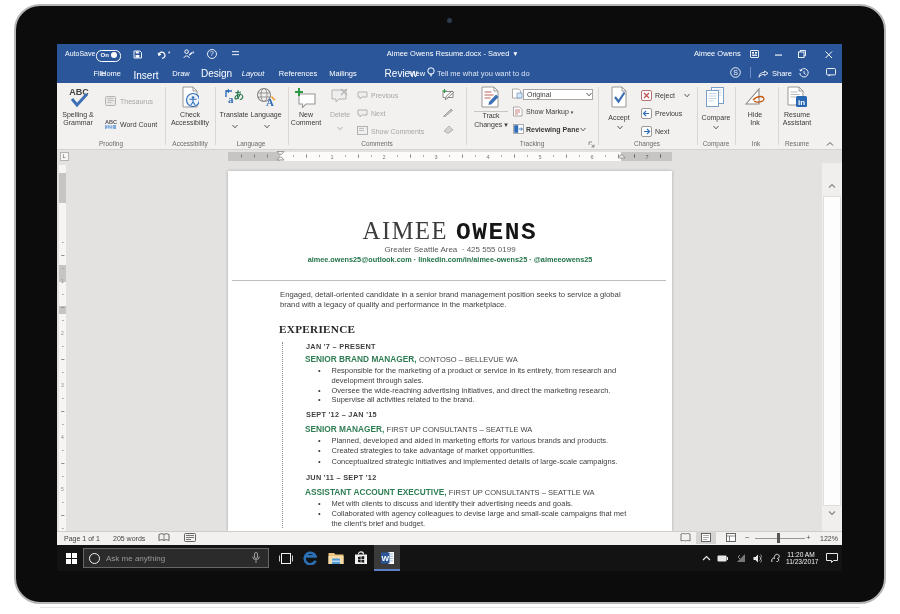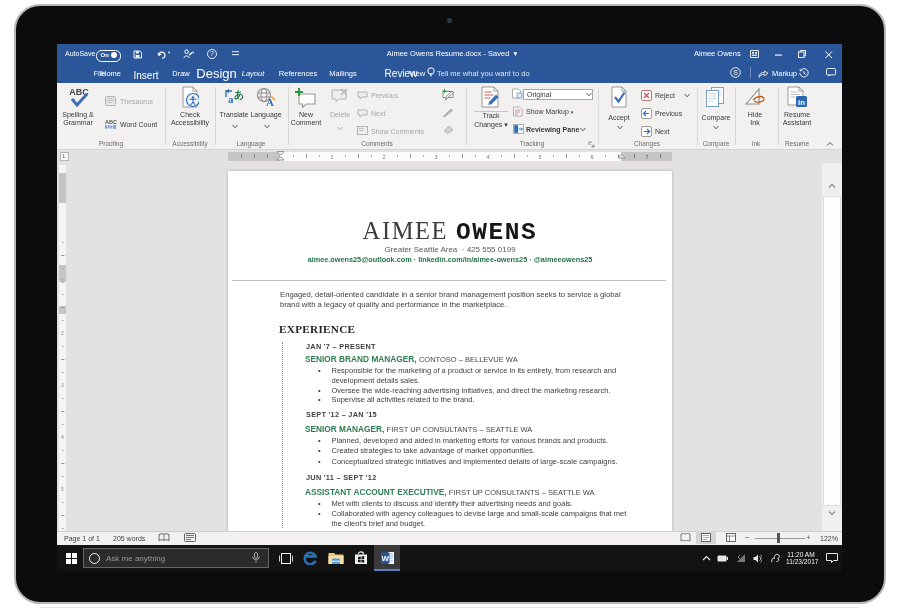--- a/index.html
+++ b/index.html
@@ -78,40 +78,40 @@
     <rect x="0.5" y="2" width="5.5" height="5.5" fill="none" stroke="#fff" stroke-width="0.9"></rect>
     <path d="M2.2 2 v-1.5 h5.3 v5.3 h-1.7" fill="none" stroke="#fff" stroke-width="0.9"></path>
   </svg>
 <svg class="ab" style="left:825px;top:50.5px" width="8" height="8" viewBox="0 0 8 8">
     <path d="M0.5 0.5 L7 7 M7 0.5 L0.5 7" stroke="#fff" stroke-width="1"></path>
   </svg>
 <div class="ab t" style="left:45.5px;top:68.5px;width:60px;text-align:right;font-size:7.5px;color:#fff;line-height:10.5px;height:10.5px;">File</div>
 <div class="ab t" style="left:81.0px;top:68.5px;width:60px;text-align:center;font-size:7.5px;color:#fff;line-height:10.5px;height:10.5px;">Home</div>
 <div class="ab t" style="left:116.0px;top:71px;width:60px;text-align:center;font-size:10px;color:#fff;line-height:10.5px;height:10.5px;">Insert</div>
 <div class="ab t" style="left:151.0px;top:68.5px;width:60px;text-align:center;font-size:7.5px;color:#fff;line-height:10.5px;height:10.5px;">Draw</div>
-<div class="ab t" style="left:186.5px;top:68.5px;width:60px;text-align:center;font-size:13px;color:#fff;line-height:10.5px;height:10.5px;">Design</div>
+<div class="ab t" style="left:186.5px;top:68.5px;width:60px;text-align:center;font-size:10px;color:#fff;line-height:10.5px;height:10.5px;">Design</div>
 <div class="ab t" style="left:223.0px;top:68.5px;width:60px;text-align:center;font-size:7.5px;color:#fff;line-height:10.5px;height:10.5px;font-style:italic;">Layout</div>
 <div class="ab t" style="left:268.0px;top:68.5px;width:60px;text-align:center;font-size:7.5px;color:#fff;line-height:10.5px;height:10.5px;">References</div>
 <div class="ab t" style="left:313.0px;top:68.5px;width:60px;text-align:center;font-size:7.5px;color:#fff;line-height:10.5px;height:10.5px;">Mailings</div>
 <div class="ab t" style="left:371px;top:68.5px;width:60px;text-align:center;font-size:10px;color:#fff;line-height:10.5px;height:10.5px;">Review</div>
 <div class="ab t" style="left:387.0px;top:68.5px;width:60px;text-align:center;font-size:7.5px;color:#fff;line-height:10.5px;height:10.5px;">View</div>
 <svg class="ab" style="left:427px;top:67px" width="8" height="11" viewBox="0 0 8 11">
     <circle cx="4" cy="4" r="3.2" fill="none" stroke="#fff" stroke-width="1"></circle>
     <path d="M2.8 7.2 h2.4 M3 8.8 h2" stroke="#fff" stroke-width="0.9"></path>
   </svg>
 <div class="ab t" style="left:437px;top:68.5px;font-size:7.5px;color:#dce4f2;line-height:10.5px;height:10.5px;">Tell me what you want to do</div>
 <svg class="ab" style="left:730px;top:67px" width="11" height="11" viewBox="0 0 11 11">
     <rect x="0.7" y="0.7" width="9.6" height="9.6" rx="4.8" fill="none" stroke="#fff" stroke-width="0.9"></rect>
     <text x="5.5" y="8" font-size="7" fill="#fff" text-anchor="middle" font-family="Liberation Sans">S</text>
   </svg>
 <div class="ab" style="left:750px;top:67px;width:1px;height:11px;background:#6f8cc0;"></div>
 <svg class="ab" style="left:758px;top:68px" width="11" height="10" viewBox="0 0 11 10">
     <path d="M6.5 3 L10 5.3 L6.5 7.6 V6.3 C3.5 6.3 2 7.6 1 9.3 C1 5.8 3.2 4.4 6.5 4.4 Z" fill="none" stroke="#fff" stroke-width="0.85"></path>
   </svg>
-<div class="ab t" style="left:772px;top:68.5px;font-size:7.5px;color:#fff;line-height:10.5px;height:10.5px;">Markup</div>
+<div class="ab t" style="left:772px;top:68.5px;font-size:7.5px;color:#fff;line-height:10.5px;height:10.5px;">Share</div>
 <svg class="ab" style="left:799px;top:68px" width="10" height="10" viewBox="0 0 10 10">
     <path d="M1.2 3 A4.2 4.2 0 1 1 0.8 5" fill="none" stroke="#fff" stroke-width="0.9"></path>
     <path d="M0.2 1.2 L1.4 3.6 L3.6 2.2" fill="#fff" stroke="none"></path>
     <path d="M5 3 v2.2 l1.7 1.2" fill="none" stroke="#fff" stroke-width="0.9"></path>
   </svg>
 <svg class="ab" style="left:826px;top:68px" width="10" height="9" viewBox="0 0 10 9">
     <rect x="0.5" y="0.5" width="9" height="6.4" rx="1" fill="none" stroke="#fff" stroke-width="0.9"></rect>
     <path d="M2.6 6.9 L2.6 8.6 L4.8 6.9" fill="#fff"></path>
   </svg>
 <div class="ab sep" style="left:164.5px;"></div>
@@ -387,21 +387,21 @@
 <div class="ab t" style="left:230.0px;top:254.5px;width:440px;text-align:center;font-size:7.3px;color:#217346;line-height:10.3px;height:10.3px;font-weight:bold;">aimee.owens25@outlook.com · linkedin.com/in/aimee-owens25 · @aimeeowens25</div>
 <div class="ab" style="left:232px;top:280px;width:434px;height:1px;background:#c2c0be;"></div>
 <div class="ab t" style="left:280px;top:289.5px;font-size:7.7px;color:#404040;line-height:10px;height:10px;">Engaged, detail-oriented candidate in a senior brand management position seeks to service a global</div>
 <div class="ab t" style="left:280px;top:299.5px;font-size:7.7px;color:#404040;line-height:10px;height:10px;">brand with a legacy of quality and performance in the marketplace.</div>
 <div class="ab t" style="left:279px;top:322px;font-family:'Liberation Serif',serif;font-size:11.2px;font-weight:bold;letter-spacing:0.3px;color:#262626;height:14px;line-height:14px;">EXPERIENCE</div>
 <div class="ab" style="left:282px;top:342px;width:1px;height:186px;border-left:1px dotted #8a8a8a;"></div>
 <div class="ab t" style="left:306px;top:342px;font-size:7.3px;color:#3f3f3f;line-height:9px;height:9px;font-weight:bold;letter-spacing:0.3px;">JAN '7 – PRESENT</div>
 <div class="ab t" style="left:305px;top:353.5px;font-size:8.3px;color:#464646;line-height:10px;height:10px;"><span style="color:#2e7d52;font-weight:bold;">SENIOR BRAND MANAGER,</span> <span style="color:#464646;font-size:7.5px;">CONTOSO – BELLEVUE WA</span></div>
 <div class="ab t" style="left:318px;top:365.5px;font-size:7.5px;color:#404040;line-height:10px;height:10px;">•</div>
 <div class="ab t" style="left:331.5px;top:365.5px;font-size:7.5px;color:#404040;line-height:10px;height:10px;">Responsible for the marketing of a product or service in its entirety, from research and</div>
-<div class="ab t" style="left:331.5px;top:375.5px;font-size:7.5px;color:#404040;line-height:10px;height:10px;">development details sales.</div>
+<div class="ab t" style="left:331.5px;top:375.5px;font-size:7.5px;color:#404040;line-height:10px;height:10px;">development through sales.</div>
 <div class="ab t" style="left:318px;top:385.5px;font-size:7.5px;color:#404040;line-height:10px;height:10px;">•</div>
 <div class="ab t" style="left:331.5px;top:385.5px;font-size:7.5px;color:#404040;line-height:10px;height:10px;">Oversee the wide-reaching advertising initiatives, and direct the marketing research.</div>
 <div class="ab t" style="left:318px;top:395px;font-size:7.5px;color:#404040;line-height:10px;height:10px;">•</div>
 <div class="ab t" style="left:331.5px;top:395px;font-size:7.5px;color:#404040;line-height:10px;height:10px;">Supervise all activities related to the brand.</div>
 <div class="ab t" style="left:306px;top:410px;font-size:7.3px;color:#3f3f3f;line-height:9px;height:9px;font-weight:bold;letter-spacing:0.3px;">SEPT '12 – JAN '15</div>
 <div class="ab t" style="left:305px;top:423.5px;font-size:8.3px;color:#464646;line-height:10px;height:10px;"><span style="color:#2e7d52;font-weight:bold;">SENIOR MANAGER,</span> <span style="color:#464646;font-size:7.5px;">FIRST UP CONSULTANTS – SEATTLE WA</span></div>
 <div class="ab t" style="left:318px;top:435.5px;font-size:7.5px;color:#404040;line-height:10px;height:10px;">•</div>
 <div class="ab t" style="left:331.5px;top:435.5px;font-size:7.5px;color:#404040;line-height:10px;height:10px;">Planned, developed and aided in marketing efforts for various brands and products.</div>
 <div class="ab t" style="left:318px;top:446px;font-size:7.5px;color:#404040;line-height:10px;height:10px;">•</div>
 <div class="ab t" style="left:331.5px;top:446px;font-size:7.5px;color:#404040;line-height:10px;height:10px;">Created strategies to take advantage of market opportunities.</div>

